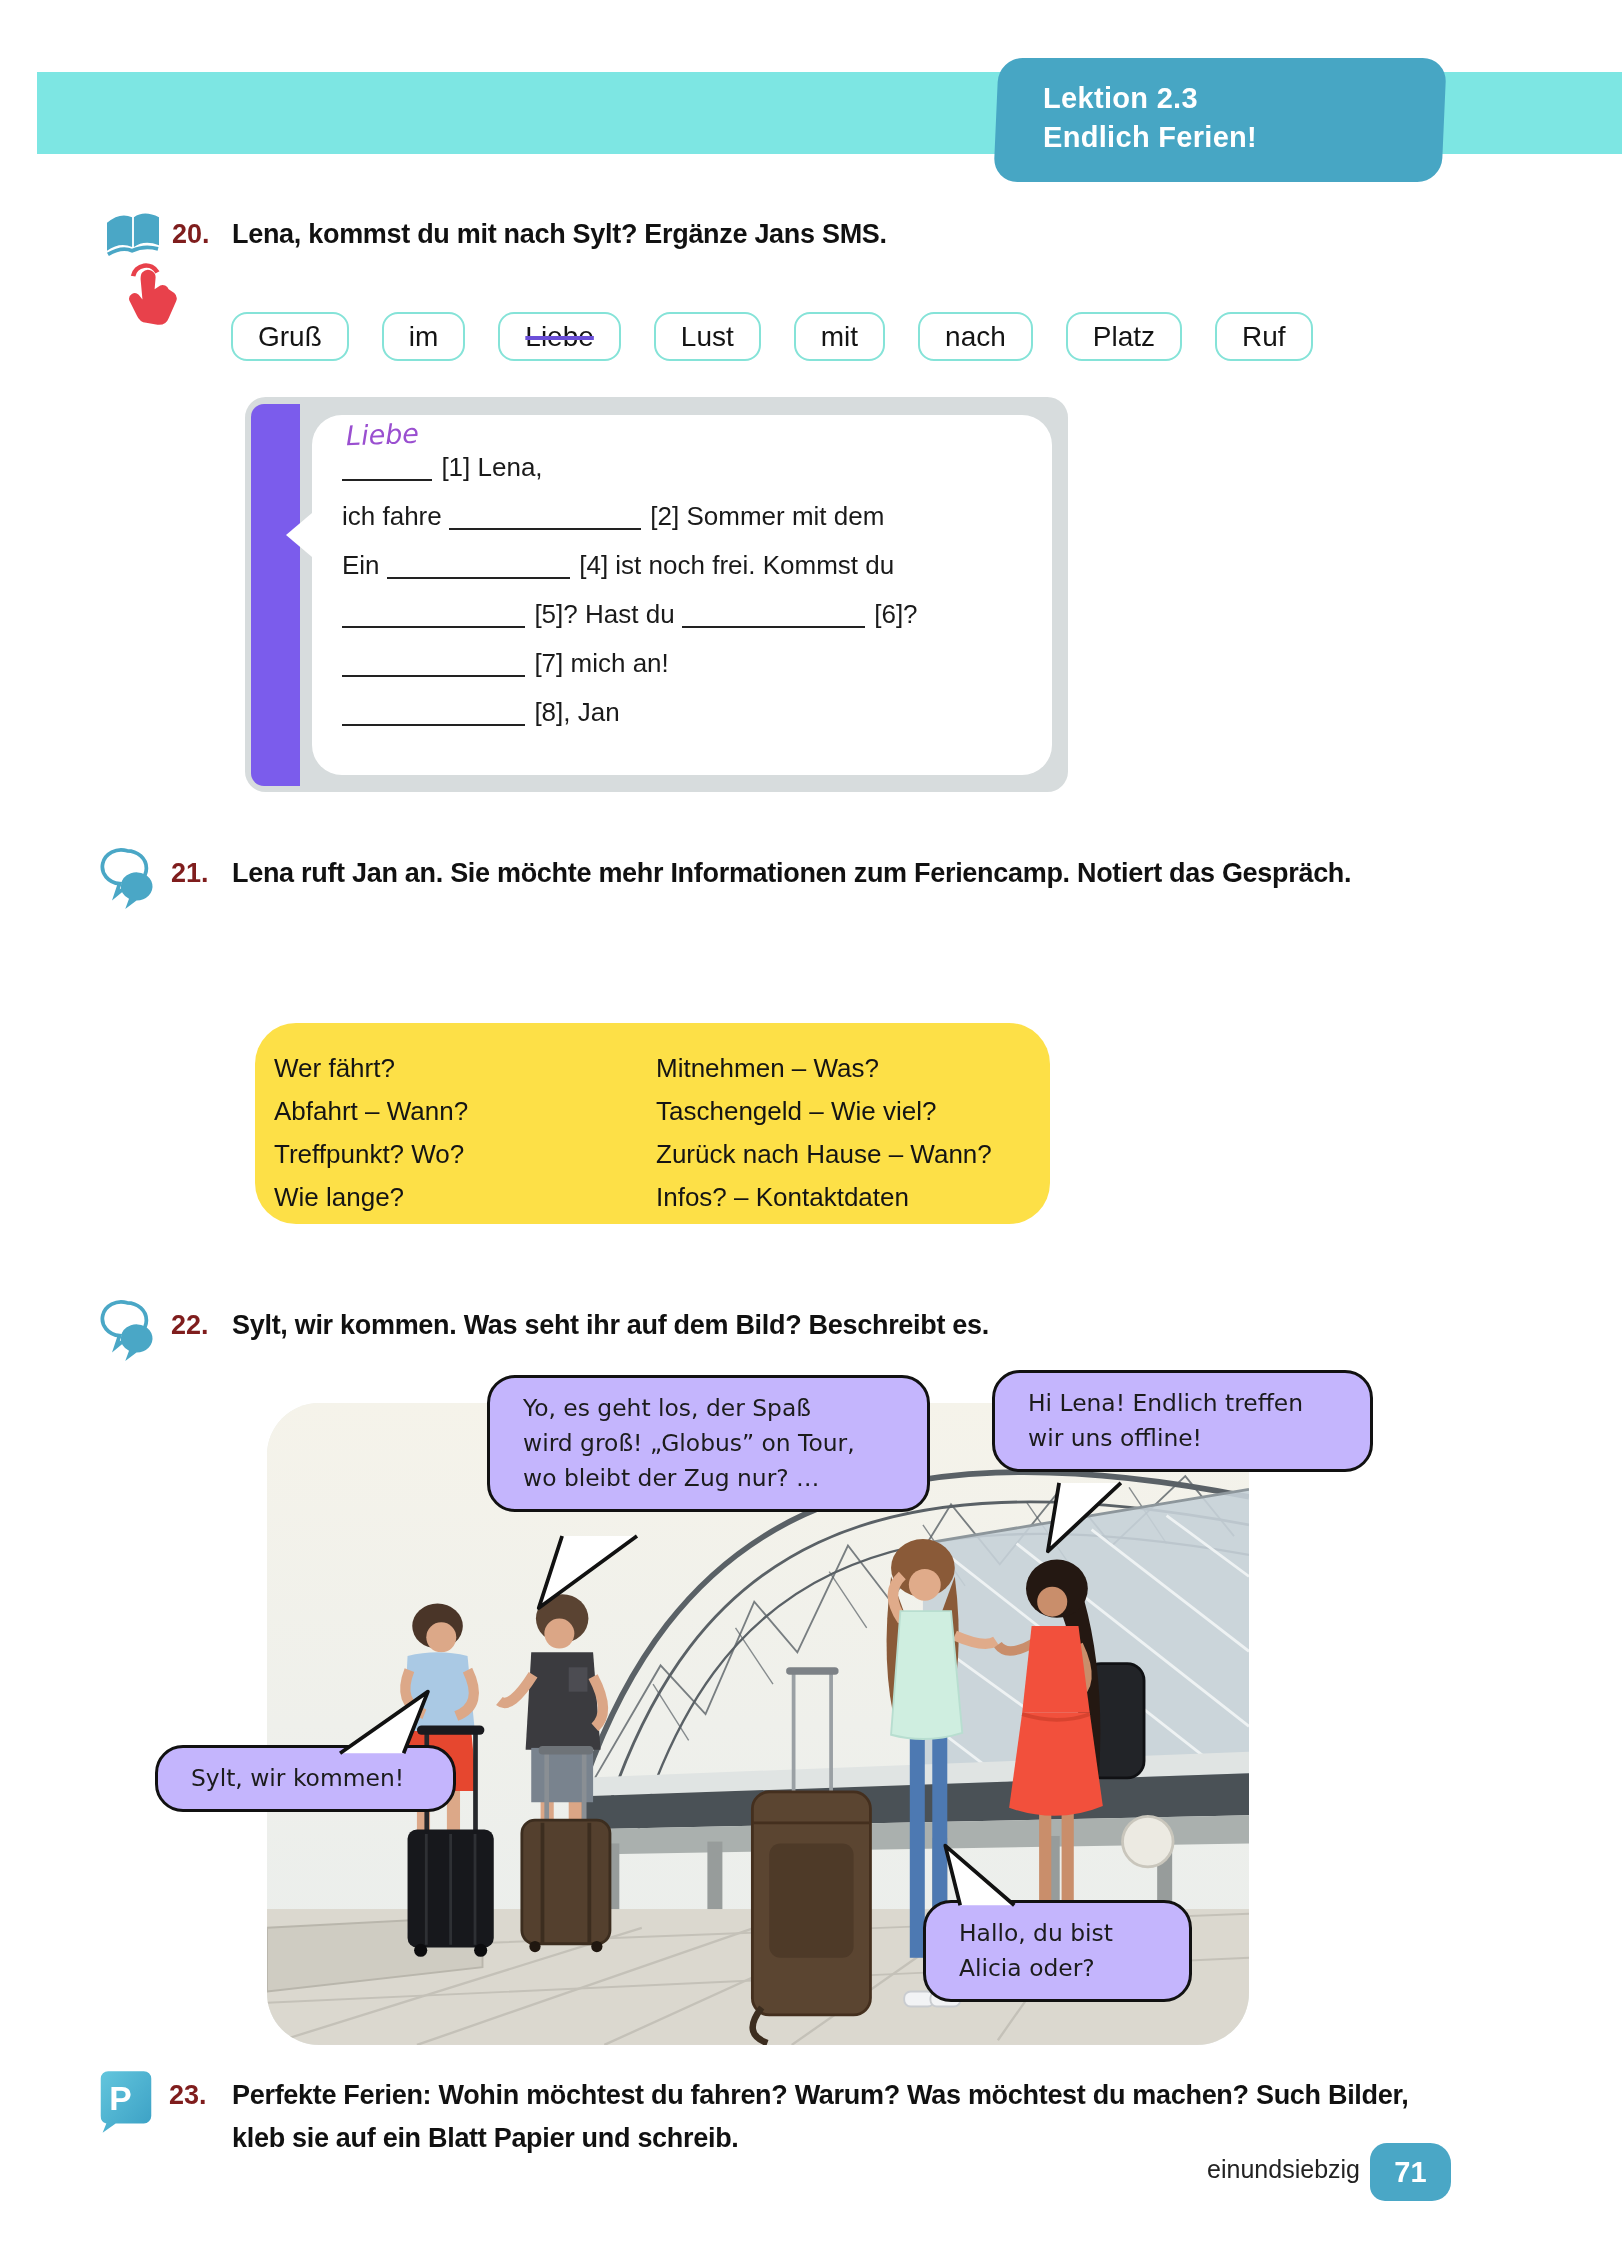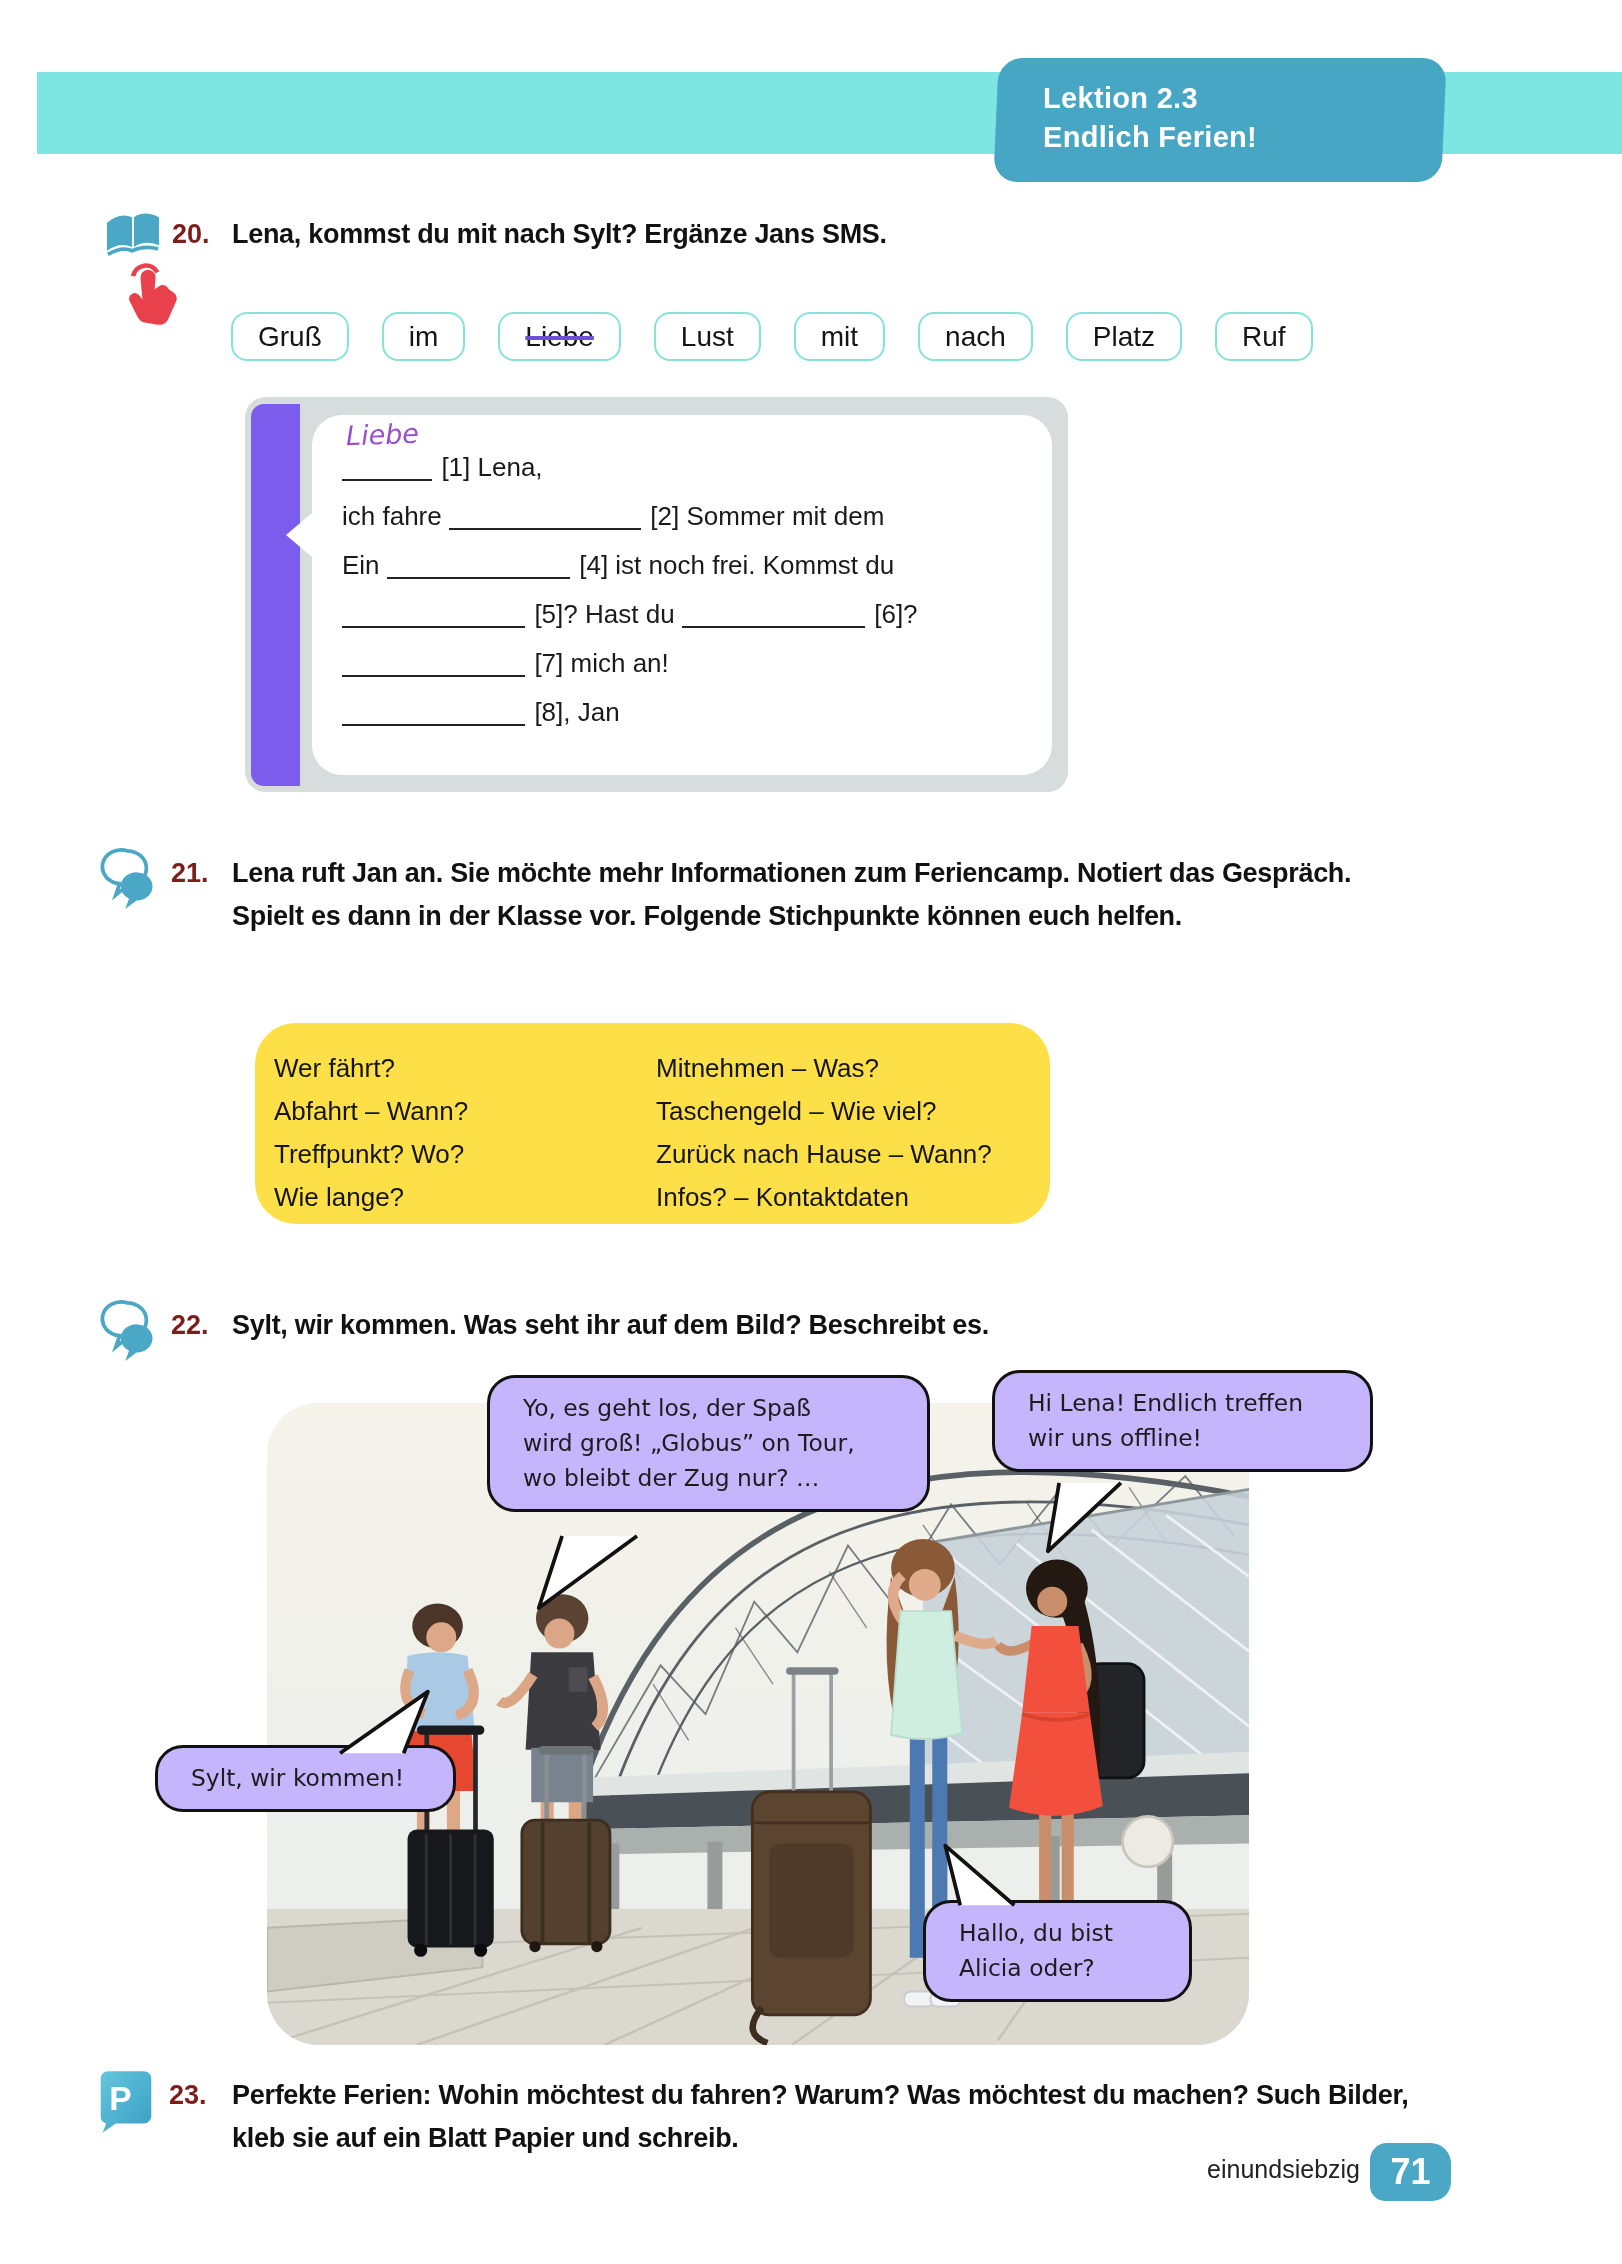--- a/index.html
+++ b/index.html
@@ -49,21 +49,21 @@
   
   .bubble{position:absolute;background:#c4b5fd;border:3.7px solid #111;border-radius:28px;
           font-family:"DejaVu Sans", sans-serif;font-size:23.4px;line-height:35px;color:#1c1c1c;
           padding:13px 33px;z-index:4;}
   .tail{position:absolute;z-index:5;overflow:visible;}
 
   
   .footer-word{position:absolute;left:1077px;top:2155px;width:283px;text-align:right;font-size:25px;color:#222;}
   .page-box{position:absolute;left:1370px;top:2143px;width:81px;height:58px;background:#4aa7c6;
             border-radius:17px 20.6px 19px 15px;display:flex;align-items:center;justify-content:center;}
-  .page-box span{color:#fff;font-weight:bold;font-size:36px;}
+  .page-box span{color:#fff;font-weight:bold;font-size:29px;}
 </style>
 </head>
 <body>
 
 <div class="page">
 
   <div class="band"></div>
   <div class="lesson-tag">
     <div class="lesson-tag-text">
       <div>Lektion 2.3</div>
@@ -147,21 +147,20 @@
       </div>
     </div>
   </div>
 
   <svg class="icon" style="left:99px;top:847px;" width="60" height="62" viewBox="0 0 64 66">
     <path d="M30 4 a20 18 0 1 0 -8 35 l-4 12 12 -10 a20 18 0 0 0 0 -37z" fill="none" stroke="#4aa7c6" stroke-width="4"></path>
     <path d="M34 28 a17 15 0 1 1 6 29 l-12 9 4 -11 a17 15 0 0 1 2 -27z" fill="#4aa7c6"></path>
   </svg>
   <div class="ex-num" style="left:171px;top:858px;">21.</div>
   <div class="ex-title" style="left:232px;top:858px;width:1218px;">Lena ruft Jan an. Sie möchte mehr Informationen zum Feriencamp. Notiert das Gespräch.</div>
-  <div class="ex-title" style="left:232px;top:901px;width:1218px;">Spielt es dann in der Klasse vor. Folgende Stichpunkte können euch helfen.</div>
 
   <div class="kw-box">
     <div class="kw-col left">
       <div>Wer fährt?</div>
       <div>Abfahrt – Wann?</div>
       <div>Treffpunkt? Wo?</div>
       <div>Wie lange?</div>
     </div>
     <div class="kw-col right">
       <div>Mitnehmen – Was?</div>

